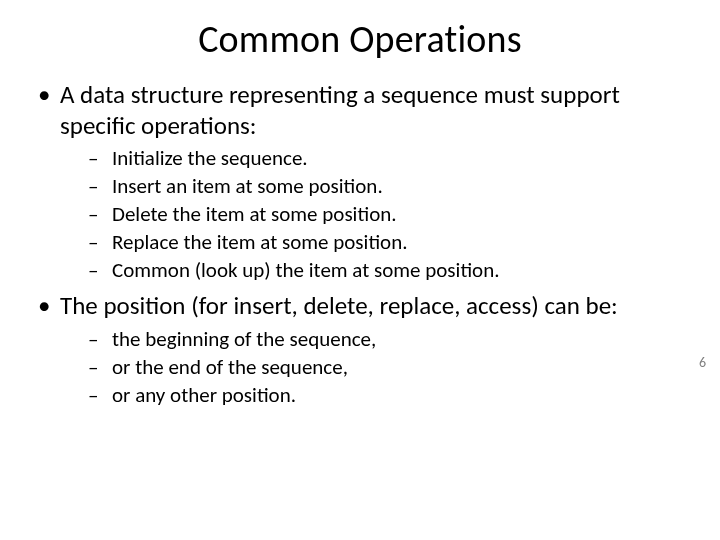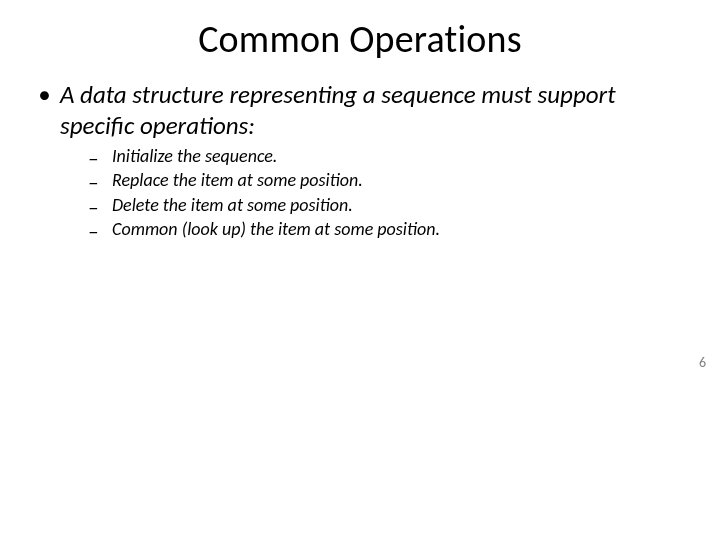--- a/index.html
+++ b/index.html
@@ -19,21 +19,20 @@
     box-sizing: border-box;
   }
   .title {
     text-align: center;
     font-size: 38px;
     padding-top: 16px;
     letter-spacing: 0.2px;
   }
   .content {
     padding: 10px 36px 0 36px;
-    font-style: italic;
   }
   ul.level1 {
     list-style: none;
     padding: 0;
     margin: 0;
   }
   ul.level1 > li {
     position: relative;
     padding-left: 24px;
     font-size: 25px;
@@ -48,21 +47,21 @@
     font-size: 25px;
   }
   ul.level2 {
     list-style: none;
     padding: 0;
     margin: 4px 0 4px 28px;
   }
   ul.level2 > li {
     position: relative;
     padding-left: 24px;
-    font-size: 18px;
+    font-size: 21px;
     line-height: 1.24;
     margin: 2px 0;
   }
   ul.level2 > li::before {
     content: "–";
     position: absolute;
     left: 0;
     top: 0;
     font-size: 21px;
   }
@@ -79,22 +78,31 @@
 
 <div class="slide">
   <div class="title">Common Operations</div>
 
   <div class="content">
     <ul class="level1">
       <li>
         <span>A data structure representing a sequence must support specific operations:</span>
         <ul class="level2">
           <li>Initialize the sequence.</li>
+          <li>Insert an item at some position.</li>
+          <li>Delete the item at some position.</li>
           <li>Replace the item at some position.</li>
-          <li>Delete the item at some position.</li>
           <li>Common (look up) the item at some position.</li>
+        </ul>
+      </li>
+      <li>
+        <span>The position (for insert, delete, replace, access) can be:</span>
+        <ul class="level2">
+          <li>the beginning of the sequence,</li>
+          <li>or the end of the sequence,</li>
+          <li>or any other position.</li>
         </ul>
       </li>
     </ul>
   </div>
 
   <div class="page-num">6</div>
 </div>
 
 </body></html>

